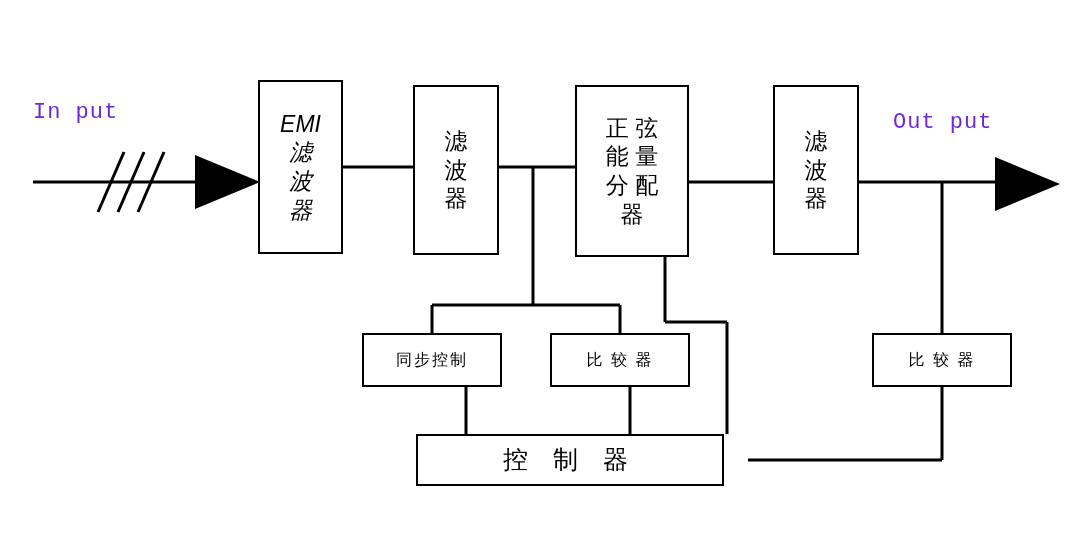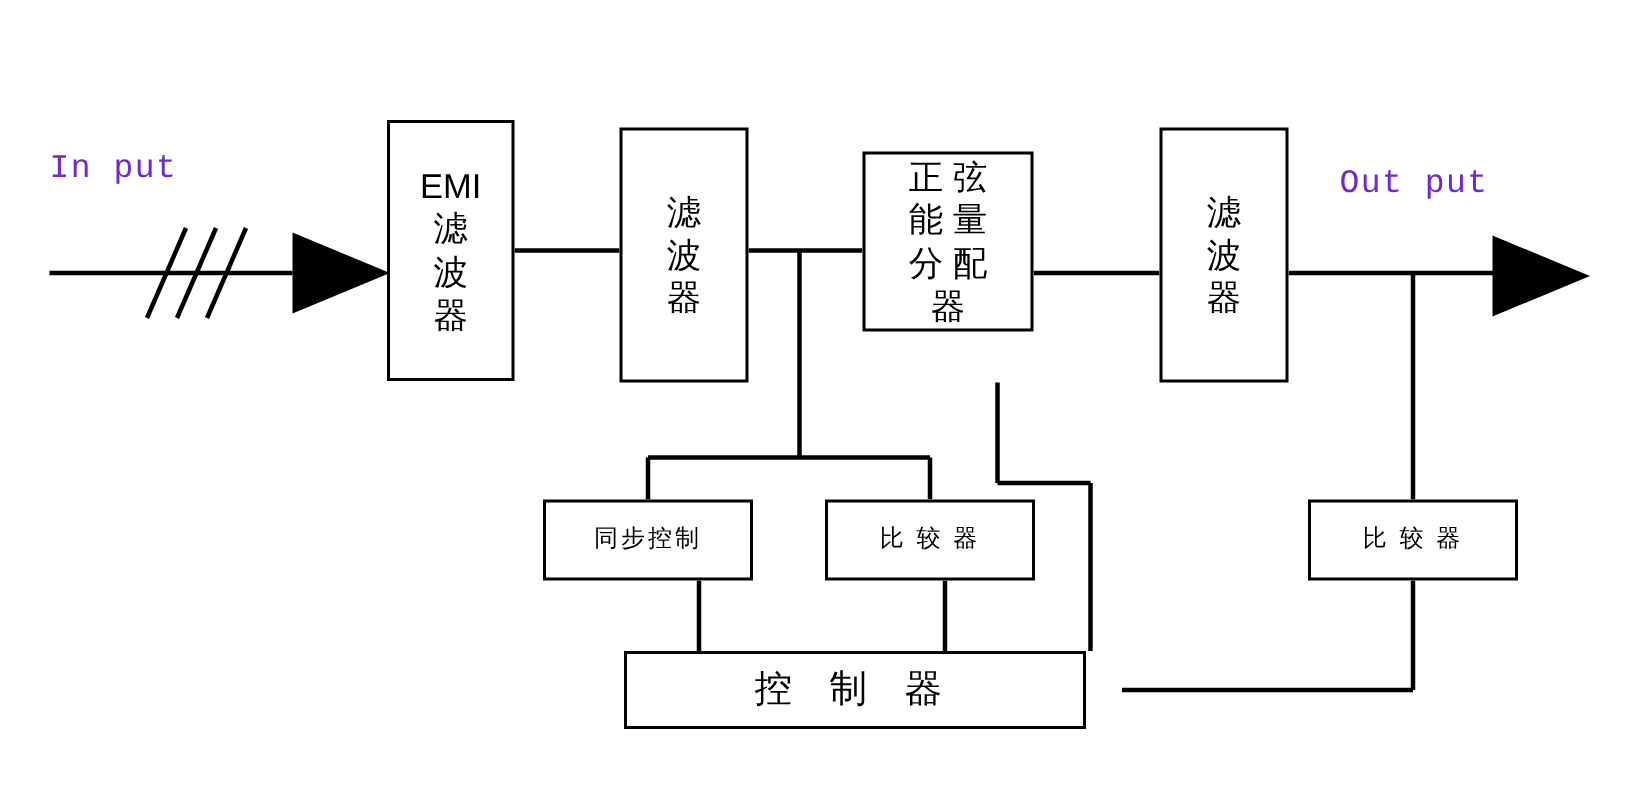--- a/index.html
+++ b/index.html
@@ -101,34 +101,34 @@
     </g>
     <g fill="#000000" stroke="none">
       <polygon points="195,155 260,182 195,209"></polygon>
       <polygon points="995,157 1060,184 995,211"></polygon>
     </g>
   </svg>
 
   <div class="free-text" style="left:33px; top:100px;">In put</div>
   <div class="free-text" style="left:893px; top:110px;">Out put</div>
 
-  <div class="node v-node" style="left:258px; top:80px; width:85px; height:174px;">
+  <div class="node v-node" style="left:258px; top:80px; width:85px; height:174px;font-style:italic;">
     <span class="label">EMI
 滤
 波
 器</span>
   </div>
 
   <div class="node v-node" style="left:413px; top:85px; width:86px; height:170px;">
     <span class="label">滤
 波
 器</span>
   </div>
 
-  <div class="node v-node" style="left:575px; top:85px; width:114px; height:120px;margin-top:16px;">
+  <div class="node v-node" style="left:575px; top:85px; width:114px; height:172px;">
     <span class="label">正 弦
 能 量
 分 配
 器</span>
   </div>
 
   <div class="node v-node" style="left:773px; top:85px; width:86px; height:170px;">
     <span class="label">滤
 波
 器</span>

